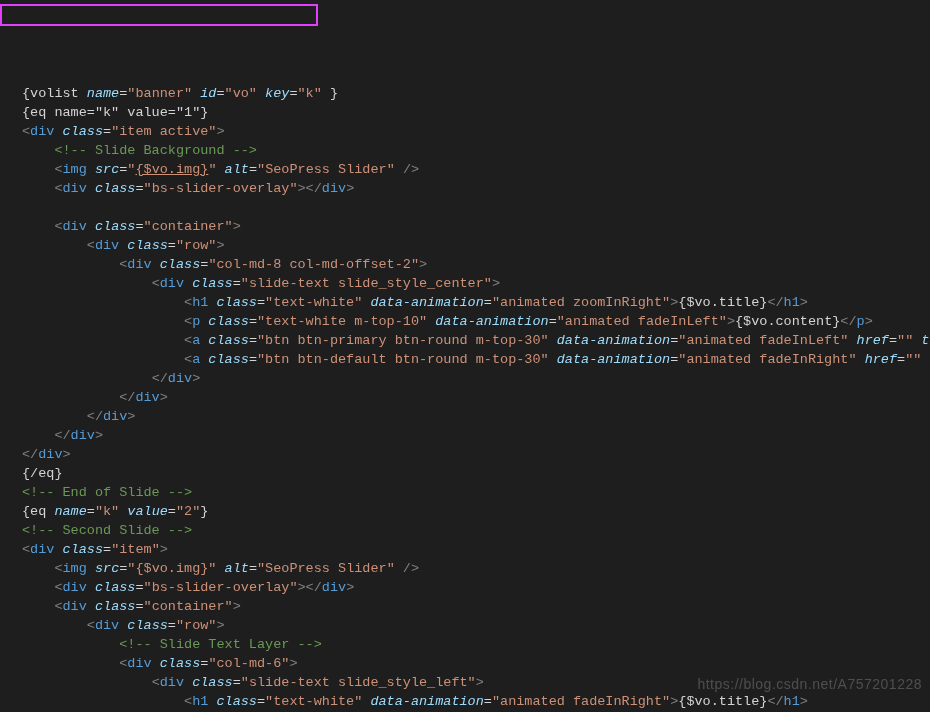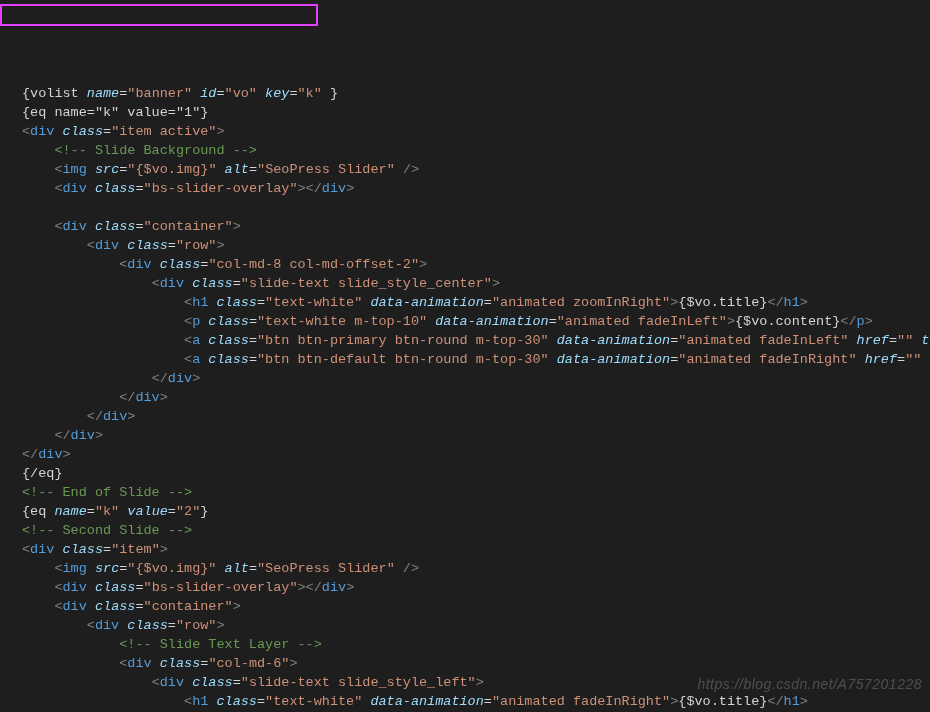--- a/index.html
+++ b/index.html
@@ -23,30 +23,29 @@
     top: 2px;
     height: 22px;
   }
   .watermark {
     position: absolute;
     color: #888;
     opacity: 0.45;
     font-size: 14px;
     font-family: Arial, sans-serif;
     letter-spacing: 0.5px;
-    font-style: italic;
   }
   
   .pun   { color: #808080; }   
   .tag   { color: #569cd6; }   
   .attr  { color: #9cdcfe; font-style: italic; }   
   .str   { color: #ce9178; }   
   .cmt   { color: #6a9955; }   
   .txt   { color: #d4d4d4; }   
-  .und   { }
+  .und   { text-decoration: underline; }
 </style>
 </head>
 <body>
 
 
 
 <div class="code" id="code"><div><span class="txt">{volist </span><span class="attr">name</span><span class="txt">=</span><span class="str">"banner"</span><span class="txt"> </span><span class="attr">id</span><span class="txt">=</span><span class="str">"vo"</span><span class="txt"> </span><span class="attr">key</span><span class="txt">=</span><span class="str">"k"</span><span class="txt"> }</span></div><div><span class="txt">{eq name="k" value="1"}</span></div><div><span class="pun">&lt;</span><span class="tag">div</span><span class="txt"> </span><span class="attr">class</span><span class="txt">=</span><span class="str">"item active"</span><span class="pun">&gt;</span></div><div><span class="txt">    </span><span class="cmt">&lt;!-- Slide Background --&gt;</span></div><div><span class="txt">    </span><span class="pun">&lt;</span><span class="tag">img</span><span class="txt"> </span><span class="attr">src</span><span class="txt">=</span><span class="str">"</span><span class="str und">{$vo.img}</span><span class="str">"</span><span class="txt"> </span><span class="attr">alt</span><span class="txt">=</span><span class="str">"SeoPress Slider"</span><span class="txt"> </span><span class="pun">/&gt;</span></div><div><span class="txt">    </span><span class="pun">&lt;</span><span class="tag">div</span><span class="txt"> </span><span class="attr">class</span><span class="txt">=</span><span class="str">"bs-slider-overlay"</span><span class="pun">&gt;&lt;/</span><span class="tag">div</span><span class="pun">&gt;</span></div><div>&nbsp;</div><div><span class="txt">    </span><span class="pun">&lt;</span><span class="tag">div</span><span class="txt"> </span><span class="attr">class</span><span class="txt">=</span><span class="str">"container"</span><span class="pun">&gt;</span></div><div><span class="txt">        </span><span class="pun">&lt;</span><span class="tag">div</span><span class="txt"> </span><span class="attr">class</span><span class="txt">=</span><span class="str">"row"</span><span class="pun">&gt;</span></div><div><span class="txt">            </span><span class="pun">&lt;</span><span class="tag">div</span><span class="txt"> </span><span class="attr">class</span><span class="txt">=</span><span class="str">"col-md-8 col-md-offset-2"</span><span class="pun">&gt;</span></div><div><span class="txt">                </span><span class="pun">&lt;</span><span class="tag">div</span><span class="txt"> </span><span class="attr">class</span><span class="txt">=</span><span class="str">"slide-text slide_style_center"</span><span class="pun">&gt;</span></div><div><span class="txt">                    </span><span class="pun">&lt;</span><span class="tag">h1</span><span class="txt"> </span><span class="attr">class</span><span class="txt">=</span><span class="str">"text-white"</span><span class="txt"> </span><span class="attr">data-animation</span><span class="txt">=</span><span class="str">"animated zoomInRight"</span><span class="pun">&gt;</span><span class="txt">{$vo.title}</span><span class="pun">&lt;/</span><span class="tag">h1</span><span class="pun">&gt;</span></div><div><span class="txt">                    </span><span class="pun">&lt;</span><span class="tag">p</span><span class="txt"> </span><span class="attr">class</span><span class="txt">=</span><span class="str">"text-white m-top-10"</span><span class="txt"> </span><span class="attr">data-animation</span><span class="txt">=</span><span class="str">"animated fadeInLeft"</span><span class="pun">&gt;</span><span class="txt">{$vo.content}</span><span class="pun">&lt;/</span><span class="tag">p</span><span class="pun">&gt;</span></div><div><span class="txt">                    </span><span class="pun">&lt;</span><span class="tag">a</span><span class="txt"> </span><span class="attr">class</span><span class="txt">=</span><span class="str">"btn btn-primary btn-round m-top-30"</span><span class="txt"> </span><span class="attr">data-animation</span><span class="txt">=</span><span class="str">"animated fadeInLeft"</span><span class="txt"> </span><span class="attr">href</span><span class="txt">=</span><span class="str">""</span><span class="txt"> </span><span class="attr">target</span></div><div><span class="txt">                    </span><span class="pun">&lt;</span><span class="tag">a</span><span class="txt"> </span><span class="attr">class</span><span class="txt">=</span><span class="str">"btn btn-default btn-round m-top-30"</span><span class="txt"> </span><span class="attr">data-animation</span><span class="txt">=</span><span class="str">"animated fadeInRight"</span><span class="txt"> </span><span class="attr">href</span><span class="txt">=</span><span class="str">""</span><span class="txt"> </span><span class="attr">targe</span></div><div><span class="txt">                </span><span class="pun">&lt;/</span><span class="tag">div</span><span class="pun">&gt;</span></div><div><span class="txt">            </span><span class="pun">&lt;/</span><span class="tag">div</span><span class="pun">&gt;</span></div><div><span class="txt">        </span><span class="pun">&lt;/</span><span class="tag">div</span><span class="pun">&gt;</span></div><div><span class="txt">    </span><span class="pun">&lt;/</span><span class="tag">div</span><span class="pun">&gt;</span></div><div><span class="pun">&lt;/</span><span class="tag">div</span><span class="pun">&gt;</span></div><div><span class="txt">{/eq}</span></div><div><span class="cmt">&lt;!-- End of Slide --&gt;</span></div><div><span class="txt">{eq </span><span class="attr">name</span><span class="txt">=</span><span class="str">"k"</span><span class="txt"> </span><span class="attr">value</span><span class="txt">=</span><span class="str">"2"</span><span class="txt">}</span></div><div><span class="cmt">&lt;!-- Second Slide --&gt;</span></div><div><span class="pun">&lt;</span><span class="tag">div</span><span class="txt"> </span><span class="attr">class</span><span class="txt">=</span><span class="str">"item"</span><span class="pun">&gt;</span></div><div><span class="txt">    </span><span class="pun">&lt;</span><span class="tag">img</span><span class="txt"> </span><span class="attr">src</span><span class="txt">=</span><span class="str">"{$vo.img}"</span><span class="txt"> </span><span class="attr">alt</span><span class="txt">=</span><span class="str">"SeoPress Slider"</span><span class="txt"> </span><span class="pun">/&gt;</span></div><div><span class="txt">    </span><span class="pun">&lt;</span><span class="tag">div</span><span class="txt"> </span><span class="attr">class</span><span class="txt">=</span><span class="str">"bs-slider-overlay"</span><span class="pun">&gt;&lt;/</span><span class="tag">div</span><span class="pun">&gt;</span></div><div><span class="txt">    </span><span class="pun">&lt;</span><span class="tag">div</span><span class="txt"> </span><span class="attr">class</span><span class="txt">=</span><span class="str">"container"</span><span class="pun">&gt;</span></div><div><span class="txt">        </span><span class="pun">&lt;</span><span class="tag">div</span><span class="txt"> </span><span class="attr">class</span><span class="txt">=</span><span class="str">"row"</span><span class="pun">&gt;</span></div><div><span class="txt">            </span><span class="cmt">&lt;!-- Slide Text Layer --&gt;</span></div><div><span class="txt">            </span><span class="pun">&lt;</span><span class="tag">div</span><span class="txt"> </span><span class="attr">class</span><span class="txt">=</span><span class="str">"col-md-6"</span><span class="pun">&gt;</span></div><div><span class="txt">                </span><span class="pun">&lt;</span><span class="tag">div</span><span class="txt"> </span><span class="attr">class</span><span class="txt">=</span><span class="str">"slide-text slide_style_left"</span><span class="pun">&gt;</span></div><div><span class="txt">                    </span><span class="pun">&lt;</span><span class="tag">h1</span><span class="txt"> </span><span class="attr">class</span><span class="txt">=</span><span class="str">"text-white"</span><span class="txt"> </span><span class="attr">data-animation</span><span class="txt">=</span><span class="str">"animated fadeInRight"</span><span class="pun">&gt;</span><span class="txt">{$vo.title}</span><span class="pun">&lt;/</span><span class="tag">h1</span><span class="pun">&gt;</span></div><div></div></div>
 <div class="highlight-box" id="hl" style="left: 0px; width: 318px; top: 4px;"></div>
 <div class="watermark" id="wm" style="right: 8px; bottom: 18px;">https://blog.csdn.net/A757201228</div>
 

